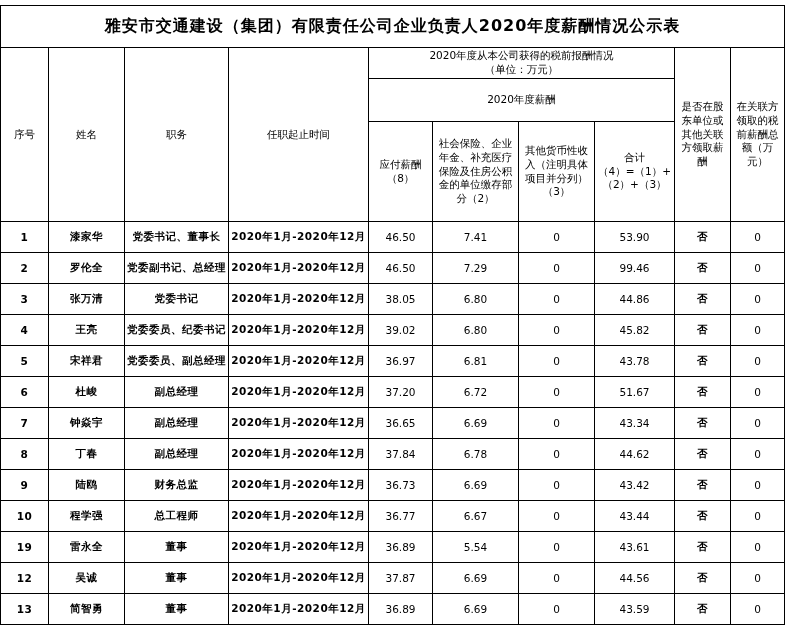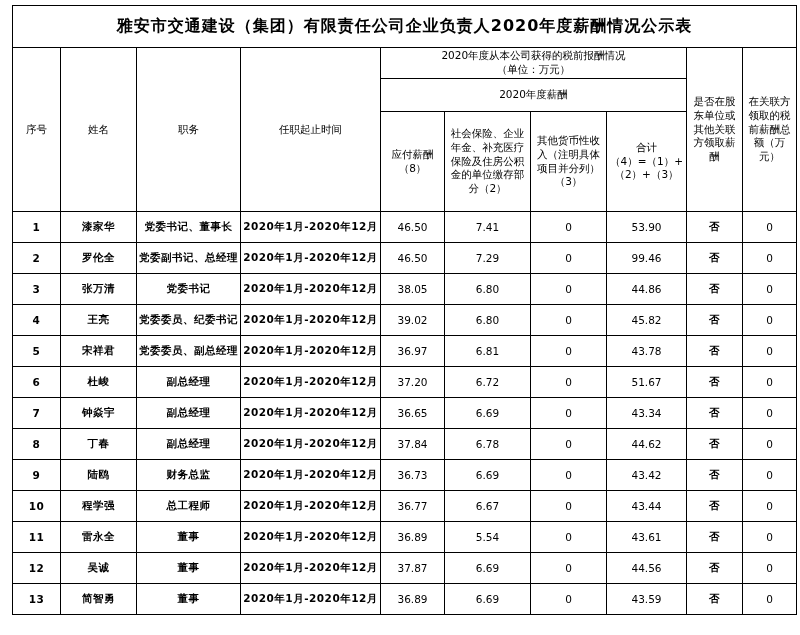--- a/index.html
+++ b/index.html
@@ -3,21 +3,21 @@
 <meta charset="utf-8">
 <style>
   * { margin: 0; padding: 0; box-sizing: border-box; }
   html, body {
     width: 800px; height: 635px;
     background: #ffffff;
     color: #000;
     font-family: "DejaVu Sans", "Liberation Sans", sans-serif;
     overflow: hidden;
   }
-  .page { padding: 5px 8px 0 12px; }
+  .page { padding: 5px 8px 0 0; }
   table.salary {
     border-collapse: collapse;
     table-layout: fixed;
     width: 784px;
   }
   table.salary th, table.salary td {
     border: 1px solid #000;
     text-align: center;
     vertical-align: middle;
     padding: 1px 2px;
@@ -29,21 +29,21 @@
     font-weight: bold;
     letter-spacing: 1px;
   }
   thead th {
     font-weight: normal;
     font-size: 10.5px;
     line-height: 1.3;
     white-space: pre-line;
   }
   tr.hdr-group th { height: 31px; }
-  tr.hdr-sub th   { height: 33px; }
+  tr.hdr-sub th   { height: 43px; }
   tr.hdr-cols th  { height: 100px; }
   tbody td {
     height: 31px;
     font-size: 10.5px;
   }
   tbody td.cjk { font-weight: bold; letter-spacing: 0.5px; }
   tbody td.num { font-weight: normal; font-family: "DejaVu Sans", sans-serif; }
   .footnote {
     margin-top: 5px;
     font-size: 10px;
@@ -212,21 +212,21 @@
           <td class="cjk">总工程师</td>
           <td class="cjk">2020年1月-2020年12月</td>
           <td class="num">36.77</td>
           <td class="num">6.67</td>
           <td class="num">0</td>
           <td class="num">43.44</td>
           <td class="cjk">否</td>
           <td class="num">0</td>
         </tr>
         <tr>
-          <td class="cjk">11</td>
+          <td class="cjk">19</td>
           <td class="cjk">雷永全</td>
           <td class="cjk">董事</td>
           <td class="cjk">2020年1月-2020年12月</td>
           <td class="num">36.89</td>
           <td class="num">5.54</td>
           <td class="num">0</td>
           <td class="num">43.61</td>
           <td class="cjk">否</td>
           <td class="num">0</td>
         </tr>

